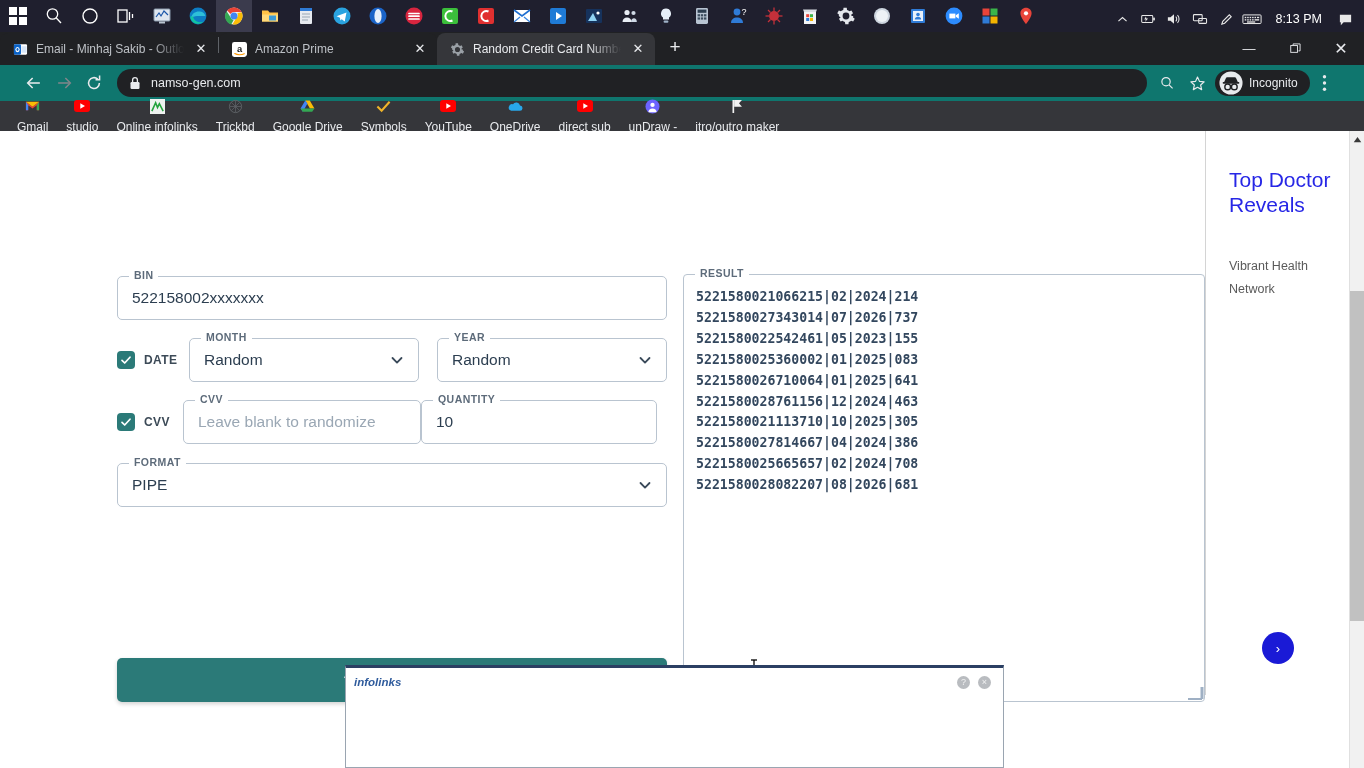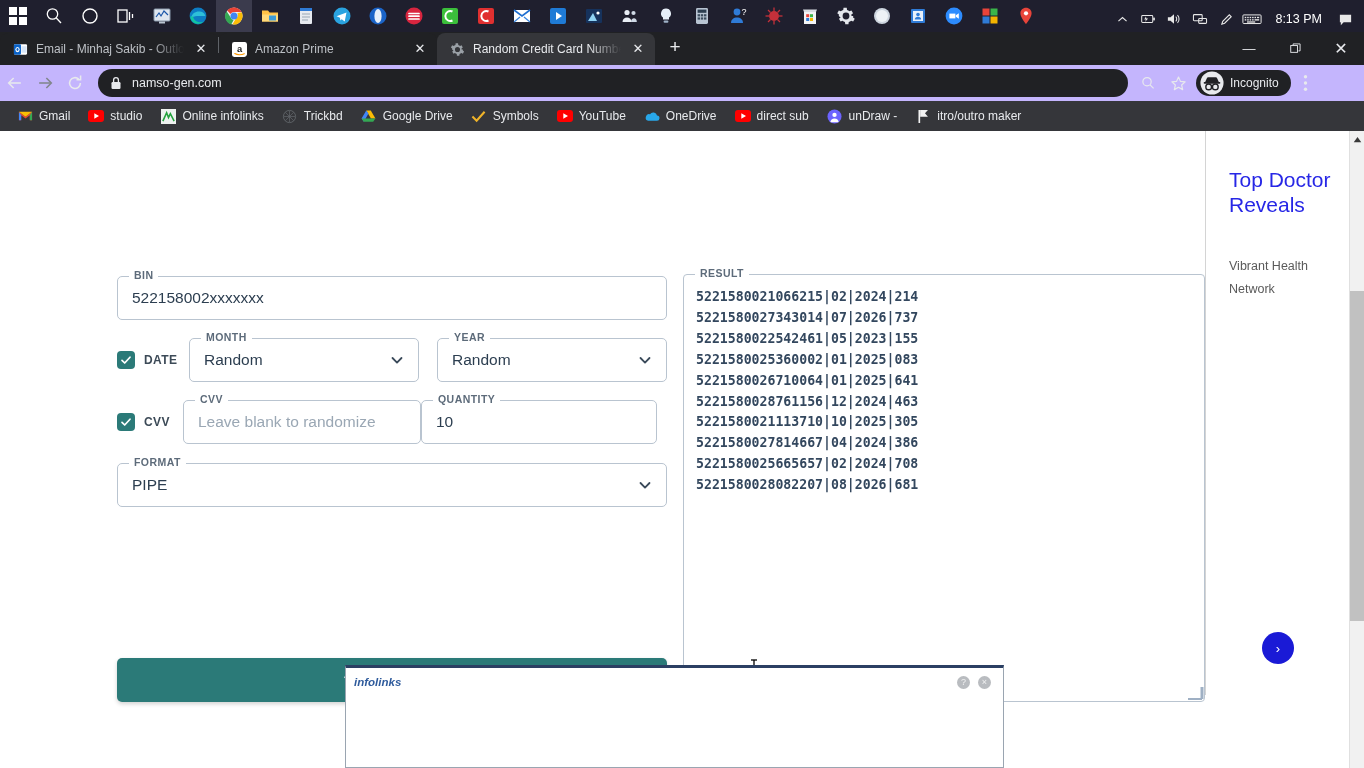--- a/index.html
+++ b/index.html
@@ -86,23 +86,23 @@
     width: 46px; height: 33px; display: flex;
     align-items: center; justify-content: center;
     color: #e8eaed; font-size: 13px;
   }
   .wc.close-btn { font-size: 16px; }
 
   
   #toolbar {
     position: absolute; top: 65px; left: 0;
     width: 1364px; height: 36px;
-    background: #c4b5fd;
+    background: #0f766e;
     display: flex; align-items: center;
-    padding: 0 0;
+    padding: 0 19px;
   }
   .nav-btn {
     width: 30px; height: 30px; display: flex;
     align-items: center; justify-content: center;
     color: #e8eaed; border-radius: 50%;
   }
   .nav-btn.disabled { color: #80868b; }
   #omnibox {
     flex: 1 1 auto; height: 28px; margin: 0 6px 0 8px;
     background: #202124; border-radius: 14px;
@@ -130,21 +130,21 @@
   
   #bookmarks {
     position: absolute; top: 101px; left: 0;
     width: 1364px; height: 30px;
     background: #35363a;
     display: flex; align-items: center;
     padding-left: 10px; gap: 4px;
   }
   .bm {
     display: flex; align-items: center; gap: 6px;
-    padding: 3px 7px; border-radius: 4px;
+    padding: 3px 7px; border-radius: 4px; flex-direction: column;
   }
   .bm-ic {
     width: 16px; height: 16px; flex: 0 0 16px;
     display: flex; align-items: center; justify-content: center;
   }
   .bm-label { color: #e8eaed; font-size: 12px; white-space: nowrap; }
 
   
   #viewport {
     position: absolute; top: 131px; left: 0;

